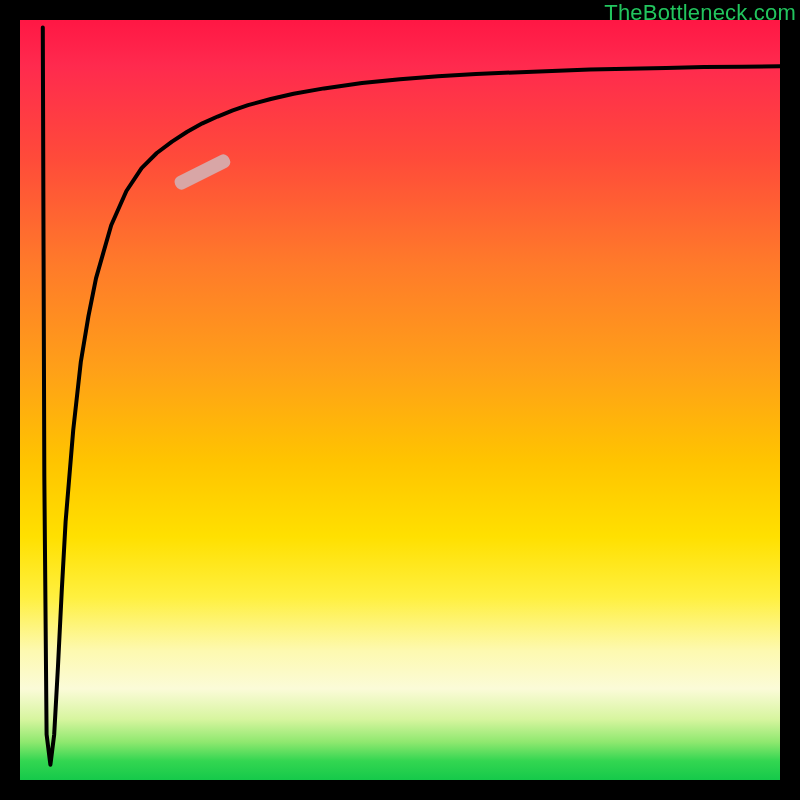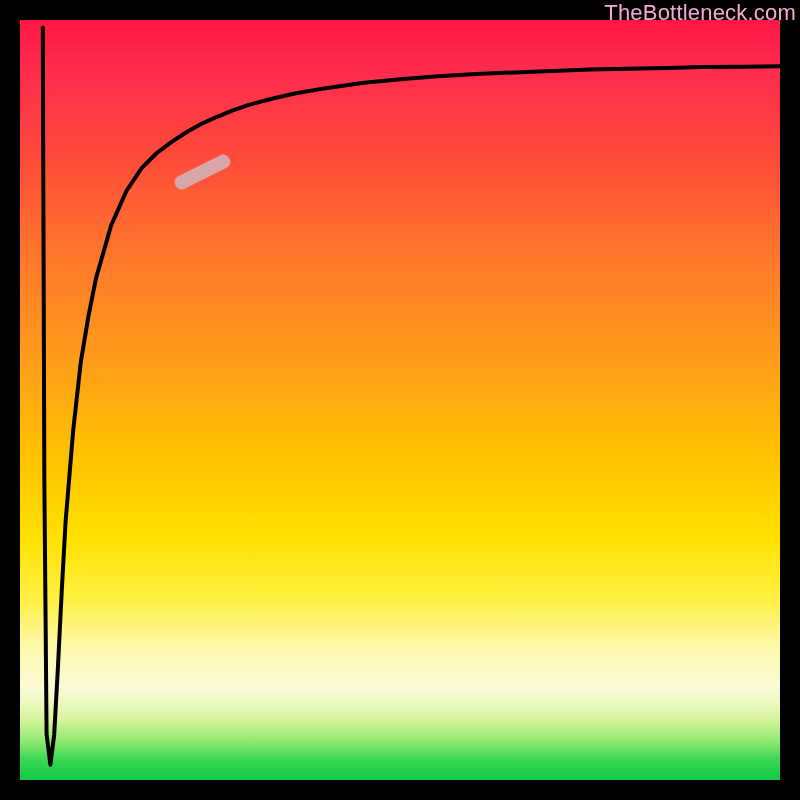--- a/index.html
+++ b/index.html
@@ -39,21 +39,21 @@
       #d7f59f 92%,
       #8fe86f 95%,
       #33d651 97.5%,
       #15c94a 100%
     );
   }
   .watermark {
     position: absolute;
     top: 0;
     right: 4px;
-    color: #f9a8d4;
+    color: #22c55e;
     font-size: 22px;
     font-weight: 500;
     letter-spacing: 0.2px;
     user-select: none;
   }
   svg.curve {
     position: absolute;
     inset: 0;
     width: 100%;
     height: 100%;

